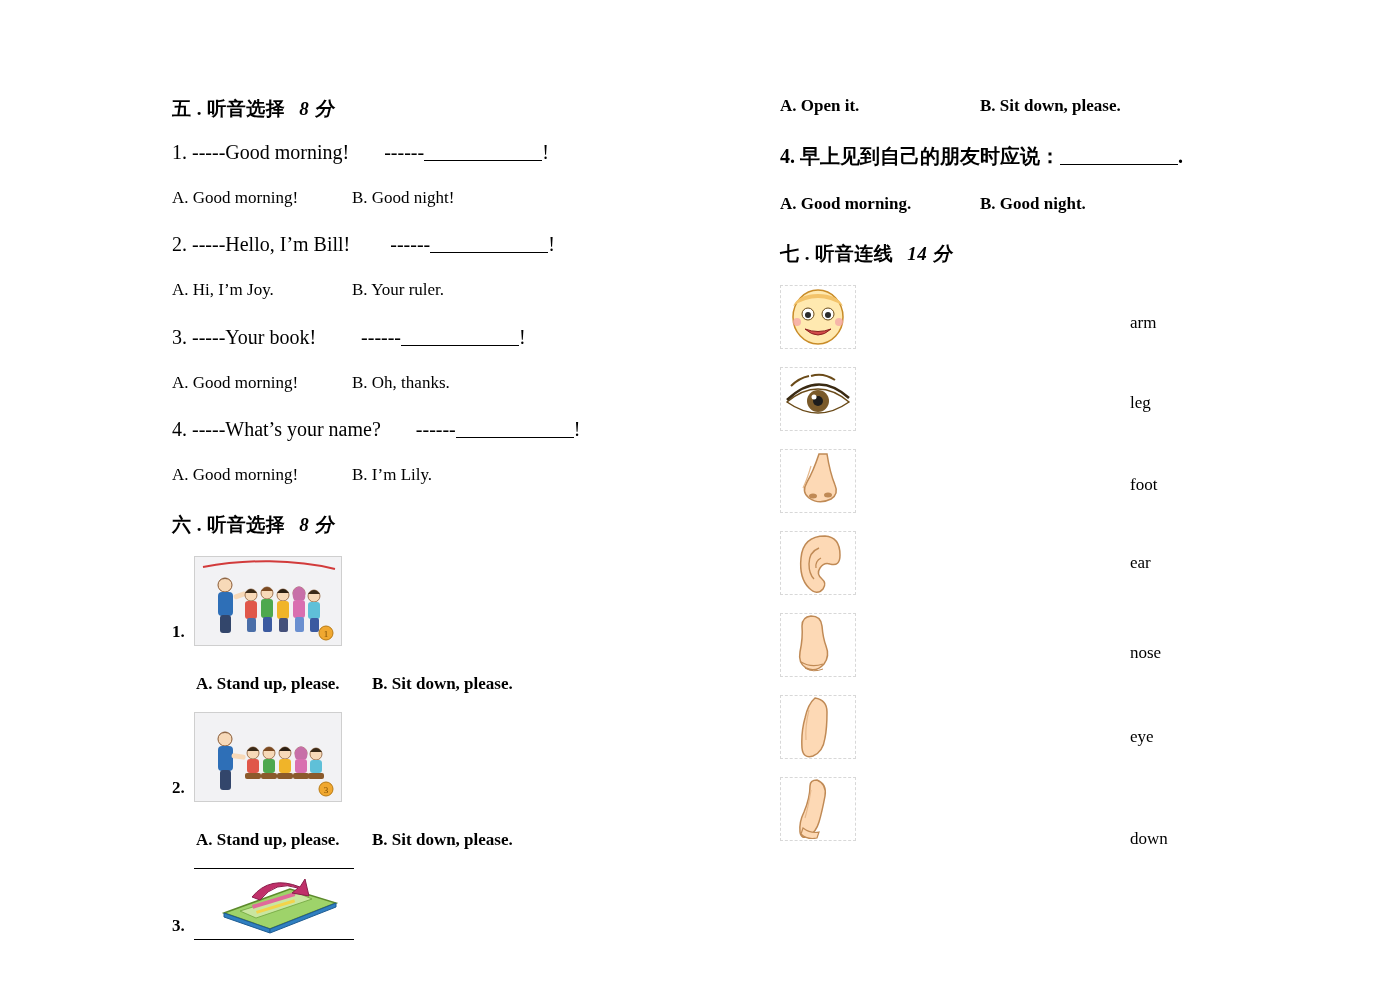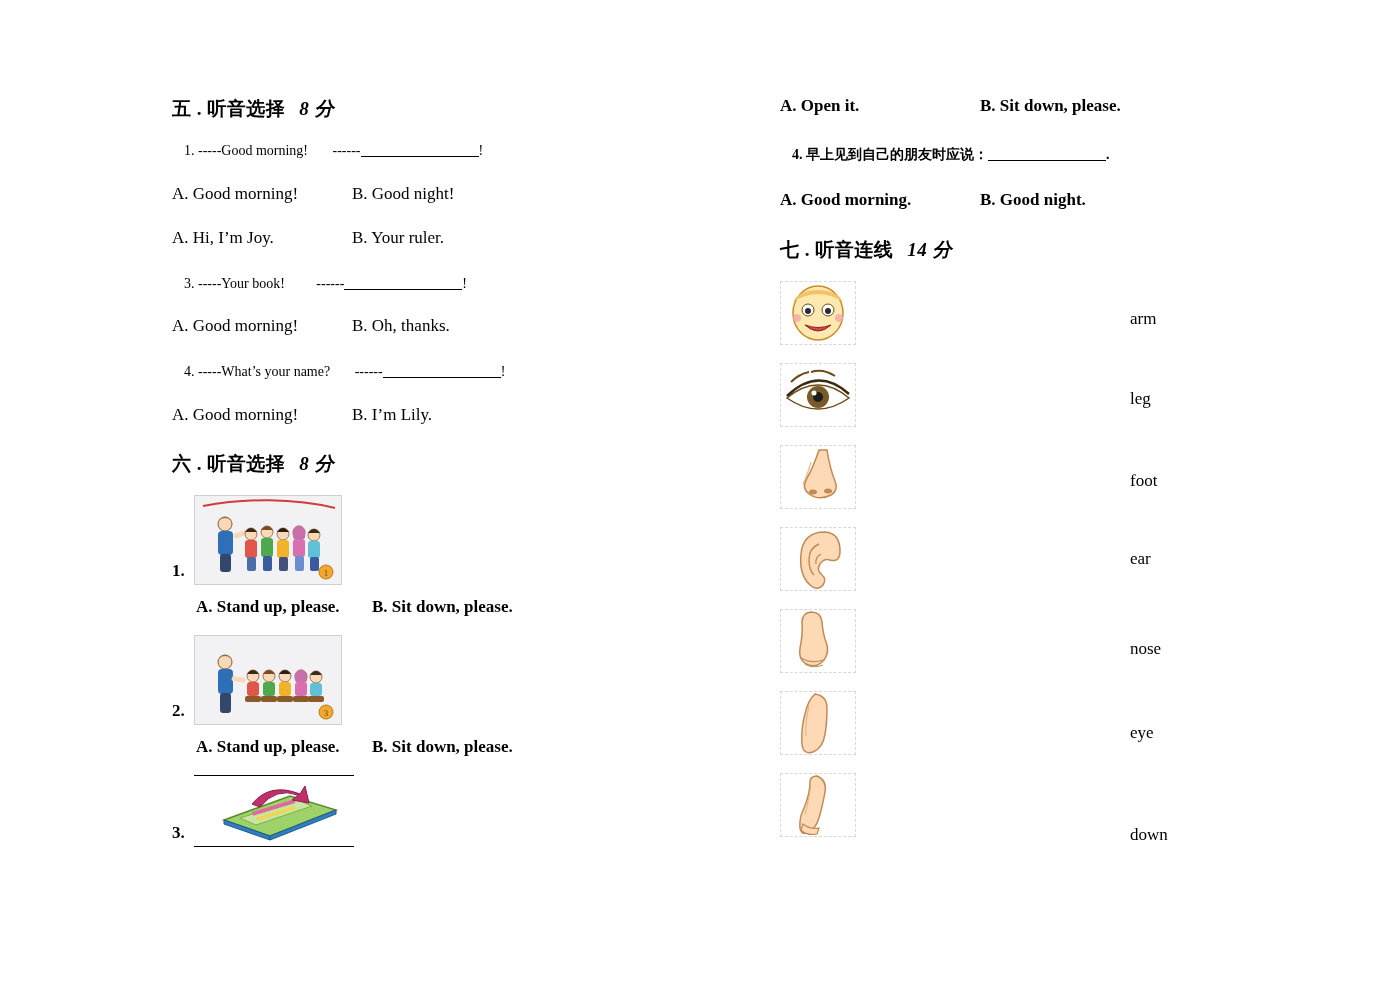--- a/index.html
+++ b/index.html
@@ -39,22 +39,22 @@
     font-size: 19px;
     margin: 0 0 18px 0;
     letter-spacing: 0.5px;
   }
   .sec-title .score {
     margin-left: 14px;
     font-weight: bold;
     font-style: italic;
   }
   .qline {
-    font-size: 14px;
-    margin: 0 0 24px 12px;
+    font-size: 20px;
+    margin: 0 0 24px 0;
     line-height: 1.2;
     white-space: nowrap;
   }
   .qline .dashes { letter-spacing: 0px; }
   .blank {
     display: inline-block;
     border-bottom: 1px solid #000;
     width: 118px;
     height: 16px;
     vertical-align: -2px;
@@ -87,21 +87,21 @@
     border: 1px solid #cfcfcf;
     background: #f4f4f6;
     position: relative;
     overflow: hidden;
   }
   .pic-opts {
     font-size: 17px;
     font-weight: bold;
     margin: 12px 0 18px 24px;
   }
-  .pic-opts .oA { display: inline-block; min-width: 176px; }
+  .pic-opts .oA { display: inline-block; min-width: 176px; margin-top: 16px; }
 
   
   .match {
     position: relative;
     margin-top: 14px;
     height: 640px;
   }
   .match-img {
     position: absolute;
     left: 0;
@@ -134,20 +134,26 @@
     <div class="qline">
       <span>1.</span>
       <span>-----Good morning!</span>
       &nbsp;&nbsp;&nbsp;&nbsp;&nbsp;
       <span class="dashes">------</span><span class="blank"></span><span>!</span>
     </div>
     <div class="optline">
       <span class="optA">A. Good morning!</span><span>B. Good night!</span>
     </div>
 
+    <div class="qline">
+      <span>2.</span>
+      <span>-----Hello, I’m Bill!</span>
+      &nbsp;&nbsp;&nbsp;&nbsp;&nbsp;&nbsp;
+      <span class="dashes">------</span><span class="blank"></span><span>!</span>
+    </div>
     <div class="optline">
       <span class="optA">A. Hi, I’m Joy.</span><span>B. Your ruler.</span>
     </div>
 
     <div class="qline">
       <span>3.</span>
       <span>-----Your book!</span>
       &nbsp;&nbsp;&nbsp;&nbsp;&nbsp;&nbsp;&nbsp;
       <span class="dashes">------</span><span class="blank"></span><span>!</span>
     </div>

